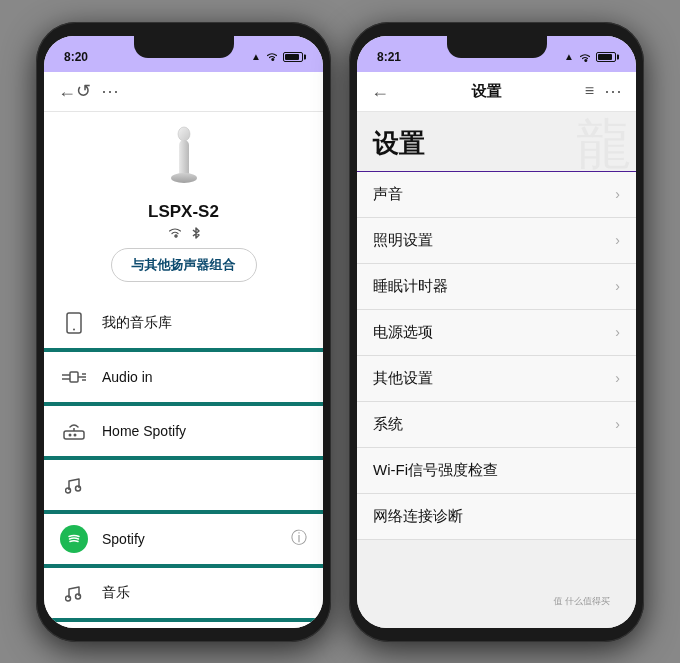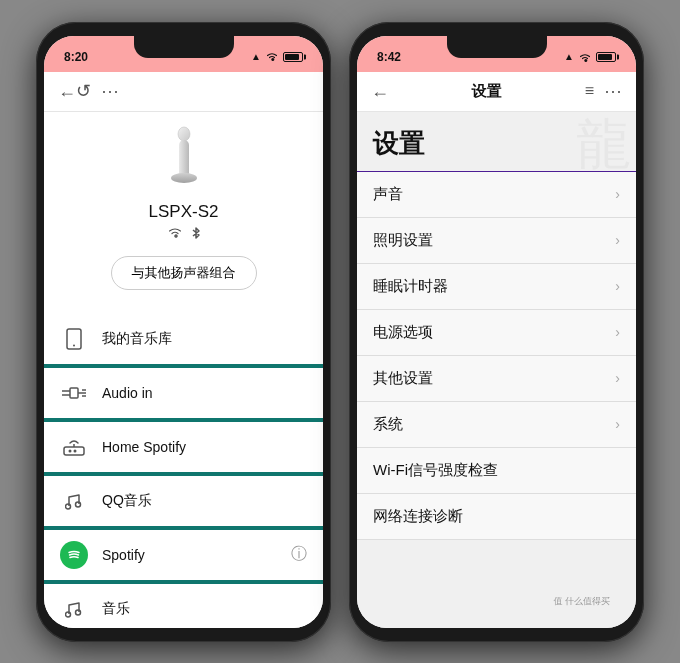--- a/index.html
+++ b/index.html
@@ -49,21 +49,21 @@
       z-index: 10;
     }
 
     
     .status-bar {
       height: 36px;
       display: flex;
       align-items: center;
       justify-content: space-between;
       padding: 0 20px;
-      background: #fca5a5;
+      background: #c4b5fd;
       font-size: 11px;
       font-weight: 600;
       color: #111;
       flex-shrink: 0;
       padding-top: 6px;
     }
     .status-bar .time { font-size: 12px; font-weight: 700; }
     .status-icons { display: flex; align-items: center; gap: 4px; font-size: 10px; }
     .battery-icon {
       width: 20px; height: 10px; border: 1.5px solid #111; border-radius: 2px; position: relative;
@@ -98,32 +98,33 @@
       background: #fff;
     }
     .device-image {
       width: 52px;
       height: 72px;
       display: flex;
       flex-direction: column;
       align-items: center;
       justify-content: flex-end;
     }
-    .device-name { font-size: 17px; font-weight: 400; color: #111; margin-top: 6px; }
+    .device-name { font-size: 17px; font-weight: 700; color: #111; margin-top: 6px; }
     .device-icons { display: flex; gap: 8px; margin-top: 4px; font-size: 13px; color: #555; }
     .combine-btn {
-      margin: 16px auto;
+      margin: 8px auto;
       padding: 7px 20px;
       border: 1.5px solid #ccc;
       border-radius: 20px;
       font-size: 13px;
-      color: #000000;
+      color: #0c4a6e;
       background: #fff;
       cursor: pointer;
       display: block;
+      font-weight: bold;
     }
 
     
     .menu-list { flex: 1; overflow-y: auto; background: #fff; }
     .menu-item {
       display: flex;
       align-items: center;
       padding: 11px 16px;
       border-bottom: 4px solid #0f766e;
       font-size: 14px;
@@ -296,21 +297,20 @@
       </div>
 
       <div class="menu-item">
         <div class="menu-icon">
           <svg width="18" height="20" viewBox="0 0 18 20">
             <path d="M4 15 L4 6 L14 4 L14 13" stroke="#555" stroke-width="1.5" fill="none" stroke-linejoin="round"></path>
             <circle cx="3" cy="15.5" r="2.5" stroke="#555" stroke-width="1.5" fill="none"></circle>
             <circle cx="13" cy="13.5" r="2.5" stroke="#555" stroke-width="1.5" fill="none"></circle>
           </svg>
         </div>
-        <span class="menu-label">QQ音乐</span>
       </div>
 
       <div class="menu-item">
         <div class="menu-icon">
           <div class="spotify-circle">
             <svg width="16" height="16" viewBox="0 0 16 16">
               <path d="M3 5.5 Q8 3.5 13 5.5" stroke="white" stroke-width="1.5" fill="none" stroke-linecap="round"></path>
               <path d="M3.5 8 Q8 6.2 12.5 8" stroke="white" stroke-width="1.5" fill="none" stroke-linecap="round"></path>
               <path d="M4 10.5 Q8 9 12 10.5" stroke="white" stroke-width="1.5" fill="none" stroke-linecap="round"></path>
             </svg>
@@ -343,21 +343,21 @@
 
     </div>
   </div>
 </div>
 
 <div class="phone">
   <div class="notch-bar"></div>
   <div class="phone-screen">
 
     <div class="status-bar">
-      <span class="time">8:42</span>
+      <span class="time">8:21</span>
       <div class="status-icons">
         <span>▲</span>
         <svg width="14" height="10" viewBox="0 0 14 10">
           <path d="M7 8.5 a0.8 0.8 0 1 1 0 0.01" stroke="#111" stroke-width="1.5" fill="none"></path>
           <path d="M4.5 6.5 Q7 4.5 9.5 6.5" stroke="#111" stroke-width="1.2" fill="none" stroke-linecap="round"></path>
           <path d="M2.5 4.5 Q7 1 11.5 4.5" stroke="#111" stroke-width="1.2" fill="none" stroke-linecap="round"></path>
         </svg>
         <div class="battery-icon">
           <div class="battery-fill"></div>
         </div>

